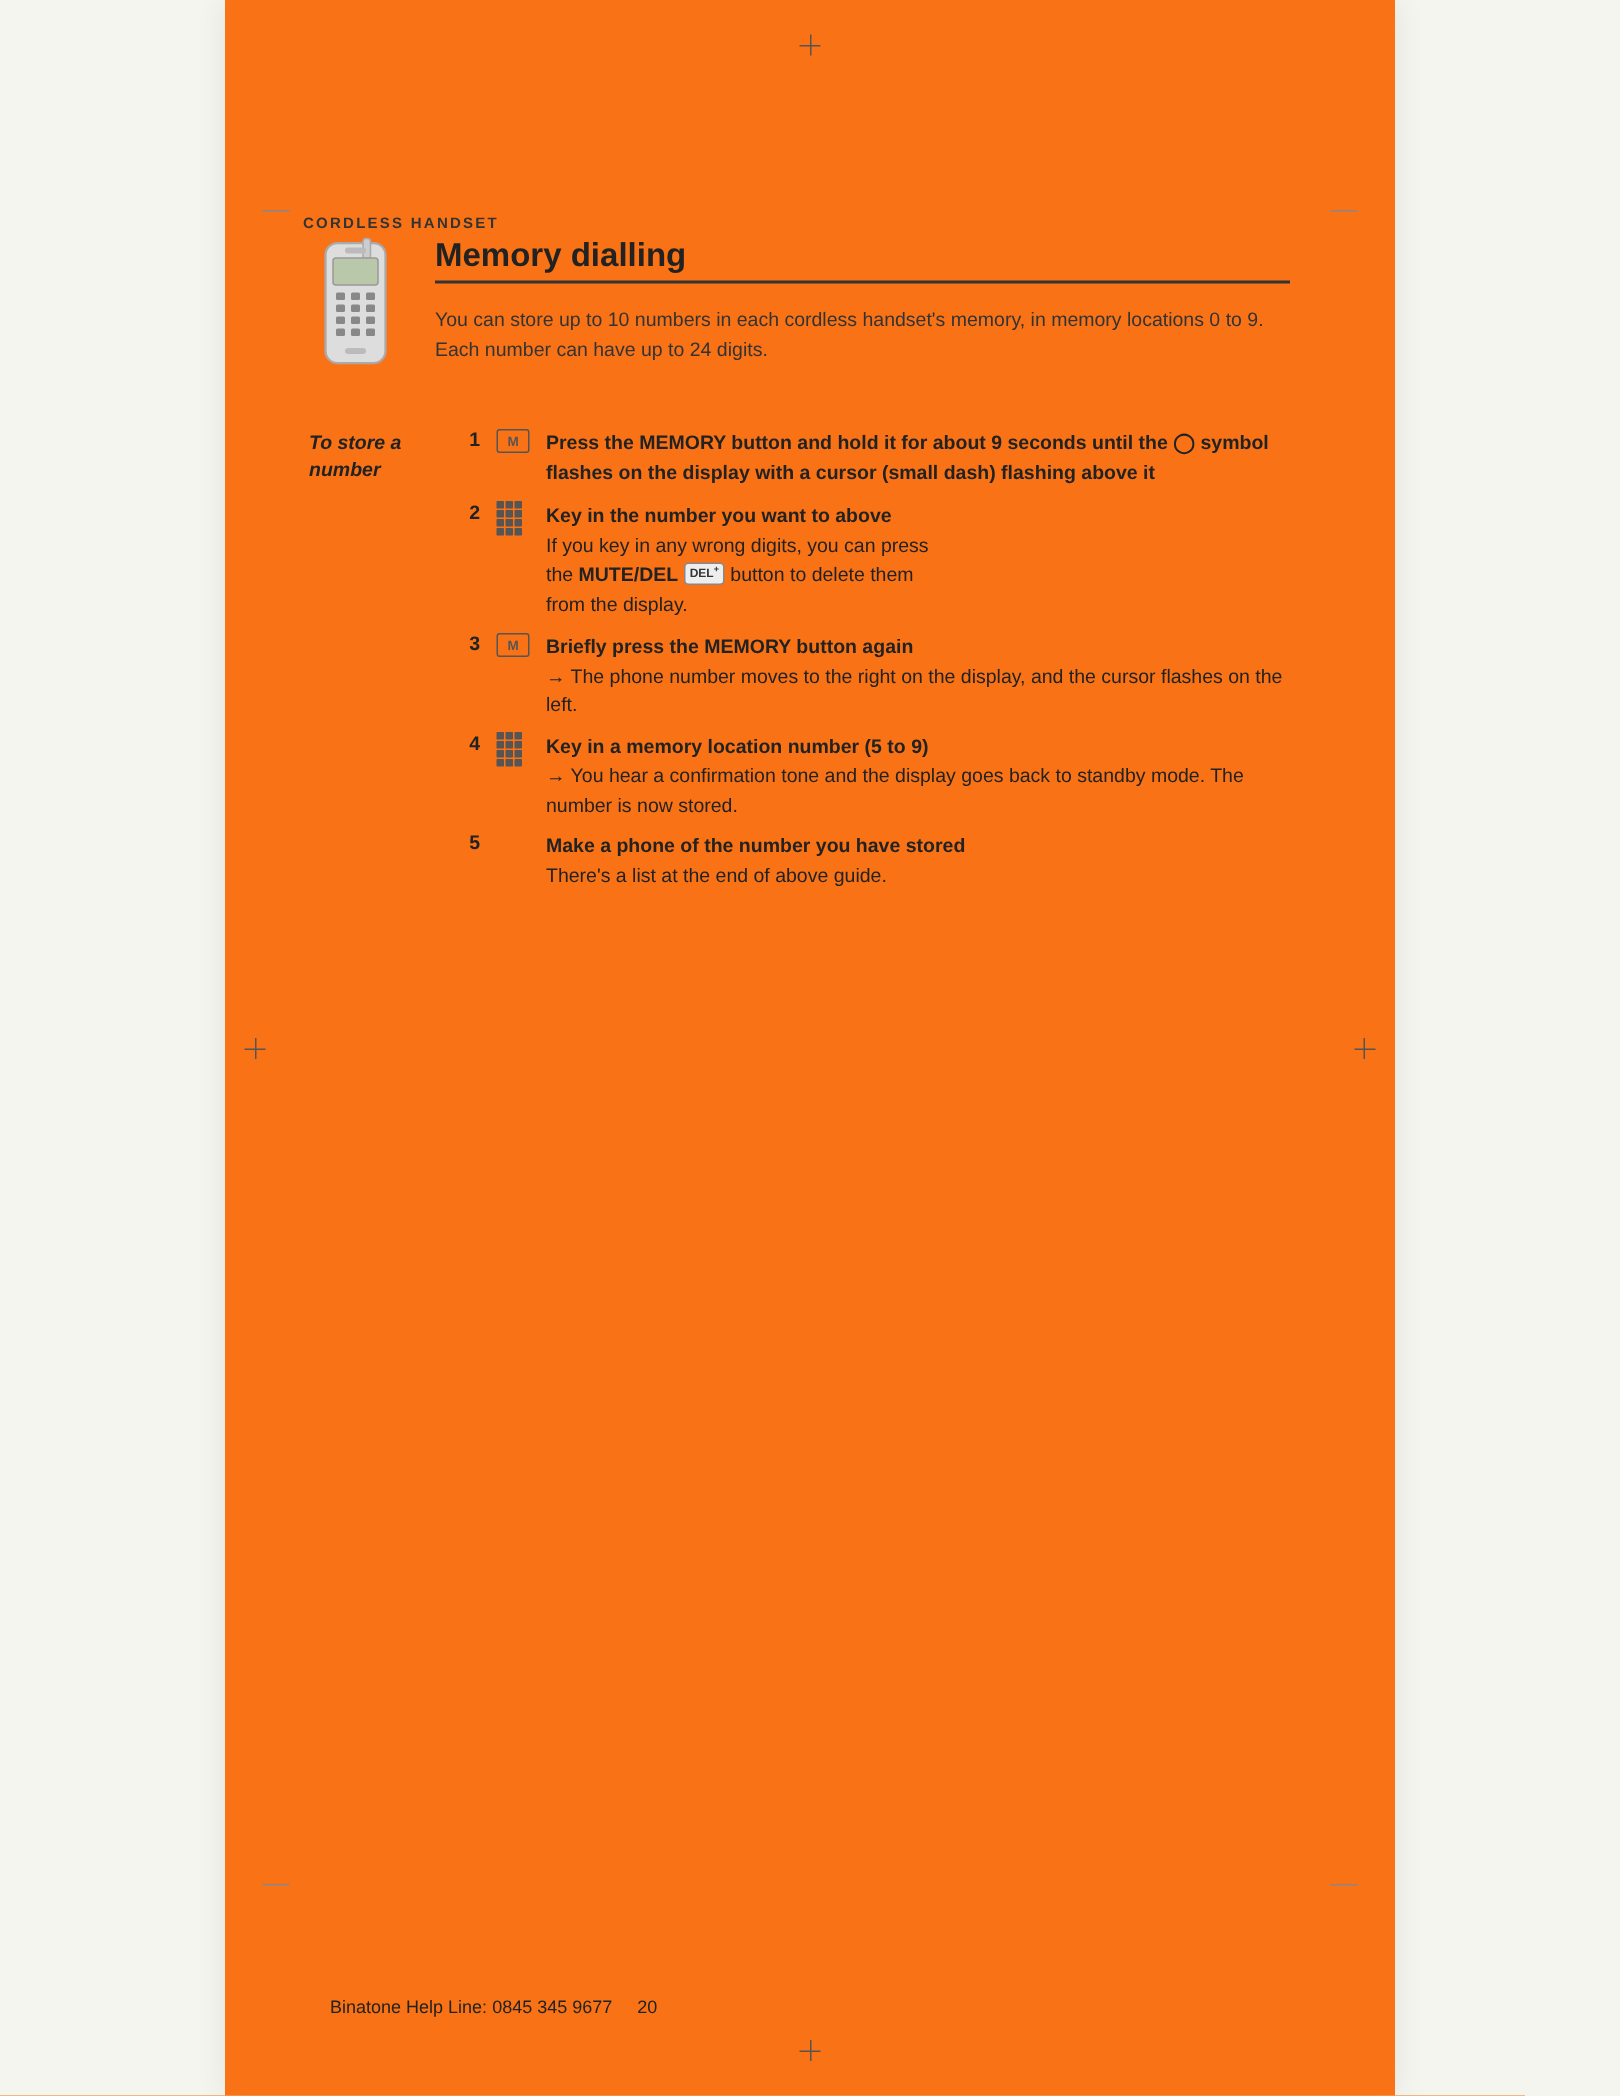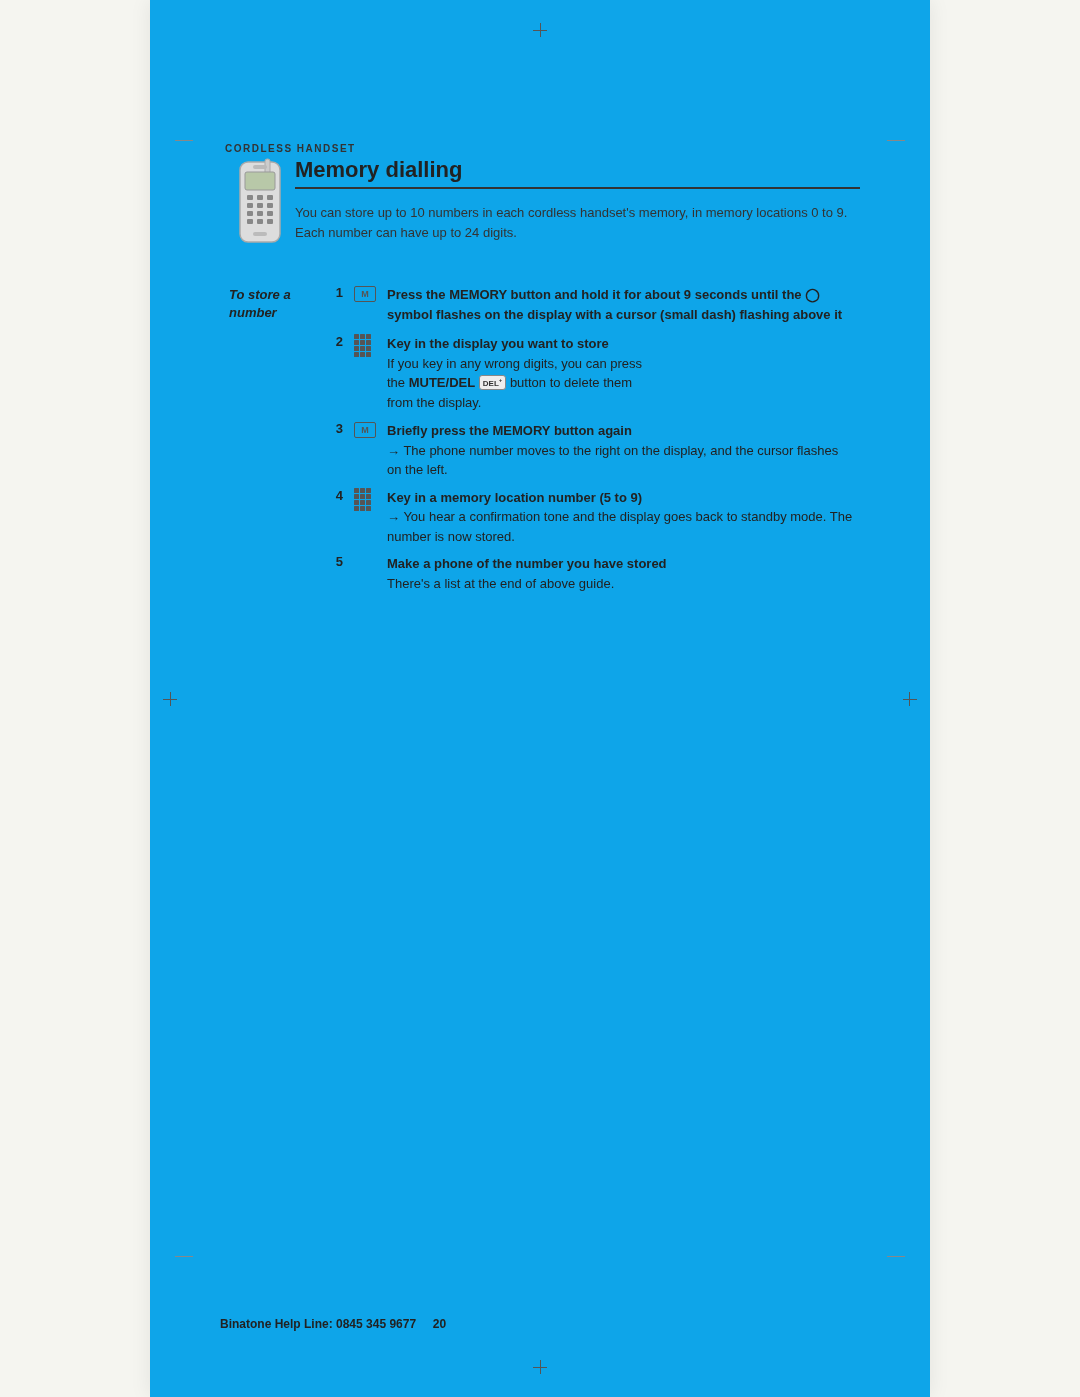--- a/index.html
+++ b/index.html
@@ -8,24 +8,24 @@
       font-family: Arial, Helvetica, sans-serif;
       font-size: 13px;
       color: #222;
       width: 1080px;
       min-height: 1397px;
       display: flex;
       justify-content: center;
       align-items: flex-start;
     }
     .page {
-      background: #0ea5e9;
+      background: #f97316;
       width: 780px;
       min-height: 1397px;
-      padding: 60px 70px 60px 75px;
+      padding: 60px 70px 60px 52px;
       position: relative;
       box-shadow: 0 0 20px rgba(0,0,0,0.08);
       margin: 0 auto;
     }
     .top-center-crosshair {
       position: absolute;
       top: 30px;
       left: 50%;
       transform: translateX(-50%);
     }
@@ -69,20 +69,21 @@
       color: #222;
       border-bottom: 2px solid #333;
       padding-bottom: 4px;
       margin-bottom: 14px;
     }
 
     
     .intro-row {
       display: flex;
       align-items: flex-start;
+      gap: 18px;
       margin-bottom: 20px;
     }
     .phone-image {
       width: 70px;
       flex-shrink: 0;
     }
     .intro-text {
       font-size: 13px;
       line-height: 1.5;
       color: #333;
@@ -184,25 +185,25 @@
 
     
     .sep-row td {
       padding-top: 4px;
       padding-bottom: 4px;
     }
 
     
     .footer {
       position: absolute;
-      bottom: 66px;
+      bottom: 52px;
       left: 70px;
       right: 70px;
       font-size: 12px;
-      font-weight: bold;
+      font-weight: normal;
       color: #222;
     }
     .footer-bottom-crosshair {
       position: absolute;
       bottom: 30px;
       left: 50%;
       transform: translateX(-50%);
     }
     .footer-bottom-crosshair::before,
     .footer-bottom-crosshair::after {
@@ -348,21 +349,21 @@
               <div class="keypad-dot"></div>
                 <div class="keypad-dot"></div>
                 <div class="keypad-dot"></div>
               <div class="keypad-dot"></div>
                 <div class="keypad-dot"></div>
                 <div class="keypad-dot"></div>
             </div>
           </div>
         </td>
         <td class="content-col">
-          <strong>Key in the display you want to store</strong><br>
+          <strong>Key in the number you want to above</strong><br>
           <span>If you key in any wrong digits, you can press</span><br>
           <span>the <strong>MUTE/DEL</strong> <span class="del-btn">DEL<sup>+</sup></span> button to delete them</span><br>
           <span>from the display.</span>
         </td>
       </tr>
       <tr class="sep-row">
         <td></td>
         <td class="num-col">3</td>
         <td class="icon-col">
           <span class="mem-icon"></span>

